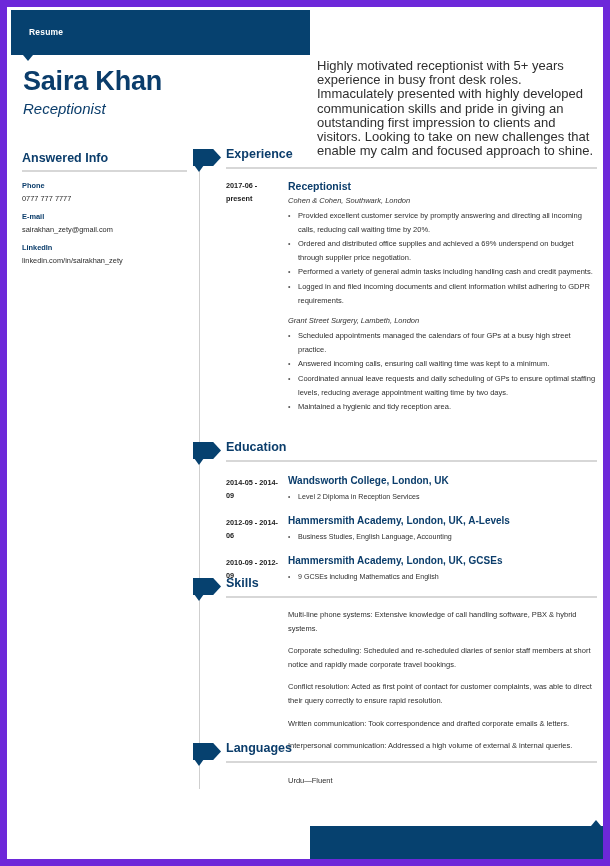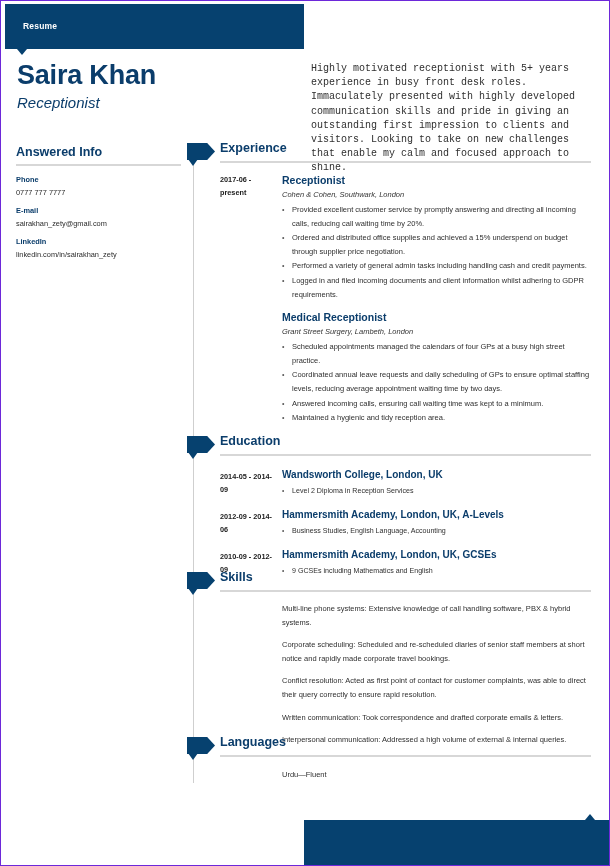--- a/index.html
+++ b/index.html
@@ -5,21 +5,21 @@
   * { margin:0; padding:0; box-sizing:border-box; }
   html, body {
     width:610px; height:866px;
     background:#ffffff;
     font-family:"Liberation Sans", sans-serif;
   }
   #page {
     position:relative;
     width:610px; height:866px;
     background:#ffffff;
-    border:1px solid #6d28d9;
+    border:7px solid #6d28d9;
     overflow:hidden;
   }
 
   
   #header-bar {
     position:absolute; left:4px; top:3px;
     width:299px; height:45px;
     background:#06416f;
   }
   #header-title {
@@ -41,25 +41,24 @@
     font-size:27px; font-weight:bold; color:#0b3d6b;
     letter-spacing:-.2px;
   }
   #job-title {
     position:absolute; left:16px; top:93px;
     font-size:15px; font-style:italic; color:#0b3d6b;
   }
 
   
   #summary {
-    position:absolute; left:310px; top:61px;
+    position:absolute; left:310px; top:52px;
     width:281px;
-    font-size:10px; line-height:14.2px; color:#2f2f2f;
+    font-size:13px; line-height:14.2px; color:#2f2f2f;
     text-align:left;
-    font-family:Liberation Mono, monospace;
   }
 
   
   #personal-info {
     position:absolute; left:15px; top:144px; width:165px;
   }
   .left-heading {
     font-size:12.5px; font-weight:bold; color:#0b3d6b;
     padding-bottom:5px;
   }
@@ -227,35 +226,34 @@
           <div class="sec-title">Experience</div>
           <div class="sec-rule"></div>
         </div>
         <div class="entry">
           <div class="entry-dates">2017-06 - present</div>
           <div class="entry-body">
             <div class="entry-title">Receptionist</div>
             <div class="entry-sub">Cohen &amp; Cohen, Southwark, London</div>
             <ul class="bullets">
               <li>Provided excellent customer service by promptly answering and directing all incoming calls, reducing call waiting time by 20%.</li>
-              <li>Ordered and distributed office supplies and achieved a 15% underspend on budget through supplier price negotiation.</li>
+              <li>Ordered and distributed office supplies and achieved a 69% underspend on budget through supplier price negotiation.</li>
               <li>Performed a variety of general admin tasks including handling cash and credit payments.</li>
               <li>Logged in and filed incoming documents and client information whilst adhering to GDPR requirements.</li>
             </ul>
           </div>
         </div>
         <div class="entry">
           <div class="entry-dates"></div>
           <div class="entry-body">
-            <div class="entry-title">Medical Receptionist</div>
             <div class="entry-sub">Grant Street Surgery, Lambeth, London</div>
             <ul class="bullets">
               <li>Scheduled appointments managed the calendars of four GPs at a busy high street practice.</li>
+              <li>Answered incoming calls, ensuring call waiting time was kept to a minimum.</li>
               <li>Coordinated annual leave requests and daily scheduling of GPs to ensure optimal staffing levels, reducing average appointment waiting time by two days.</li>
-              <li>Answered incoming calls, ensuring call waiting time was kept to a minimum.</li>
               <li>Maintained a hygienic and tidy reception area.</li>
             </ul>
           </div>
         </div>
       </div>
       <div class="section" style="top: 434px;">
         <div class="sec-head">
           <div class="marker"></div>
           <div class="marker-tail"></div>
           <div class="sec-title">Education</div>

